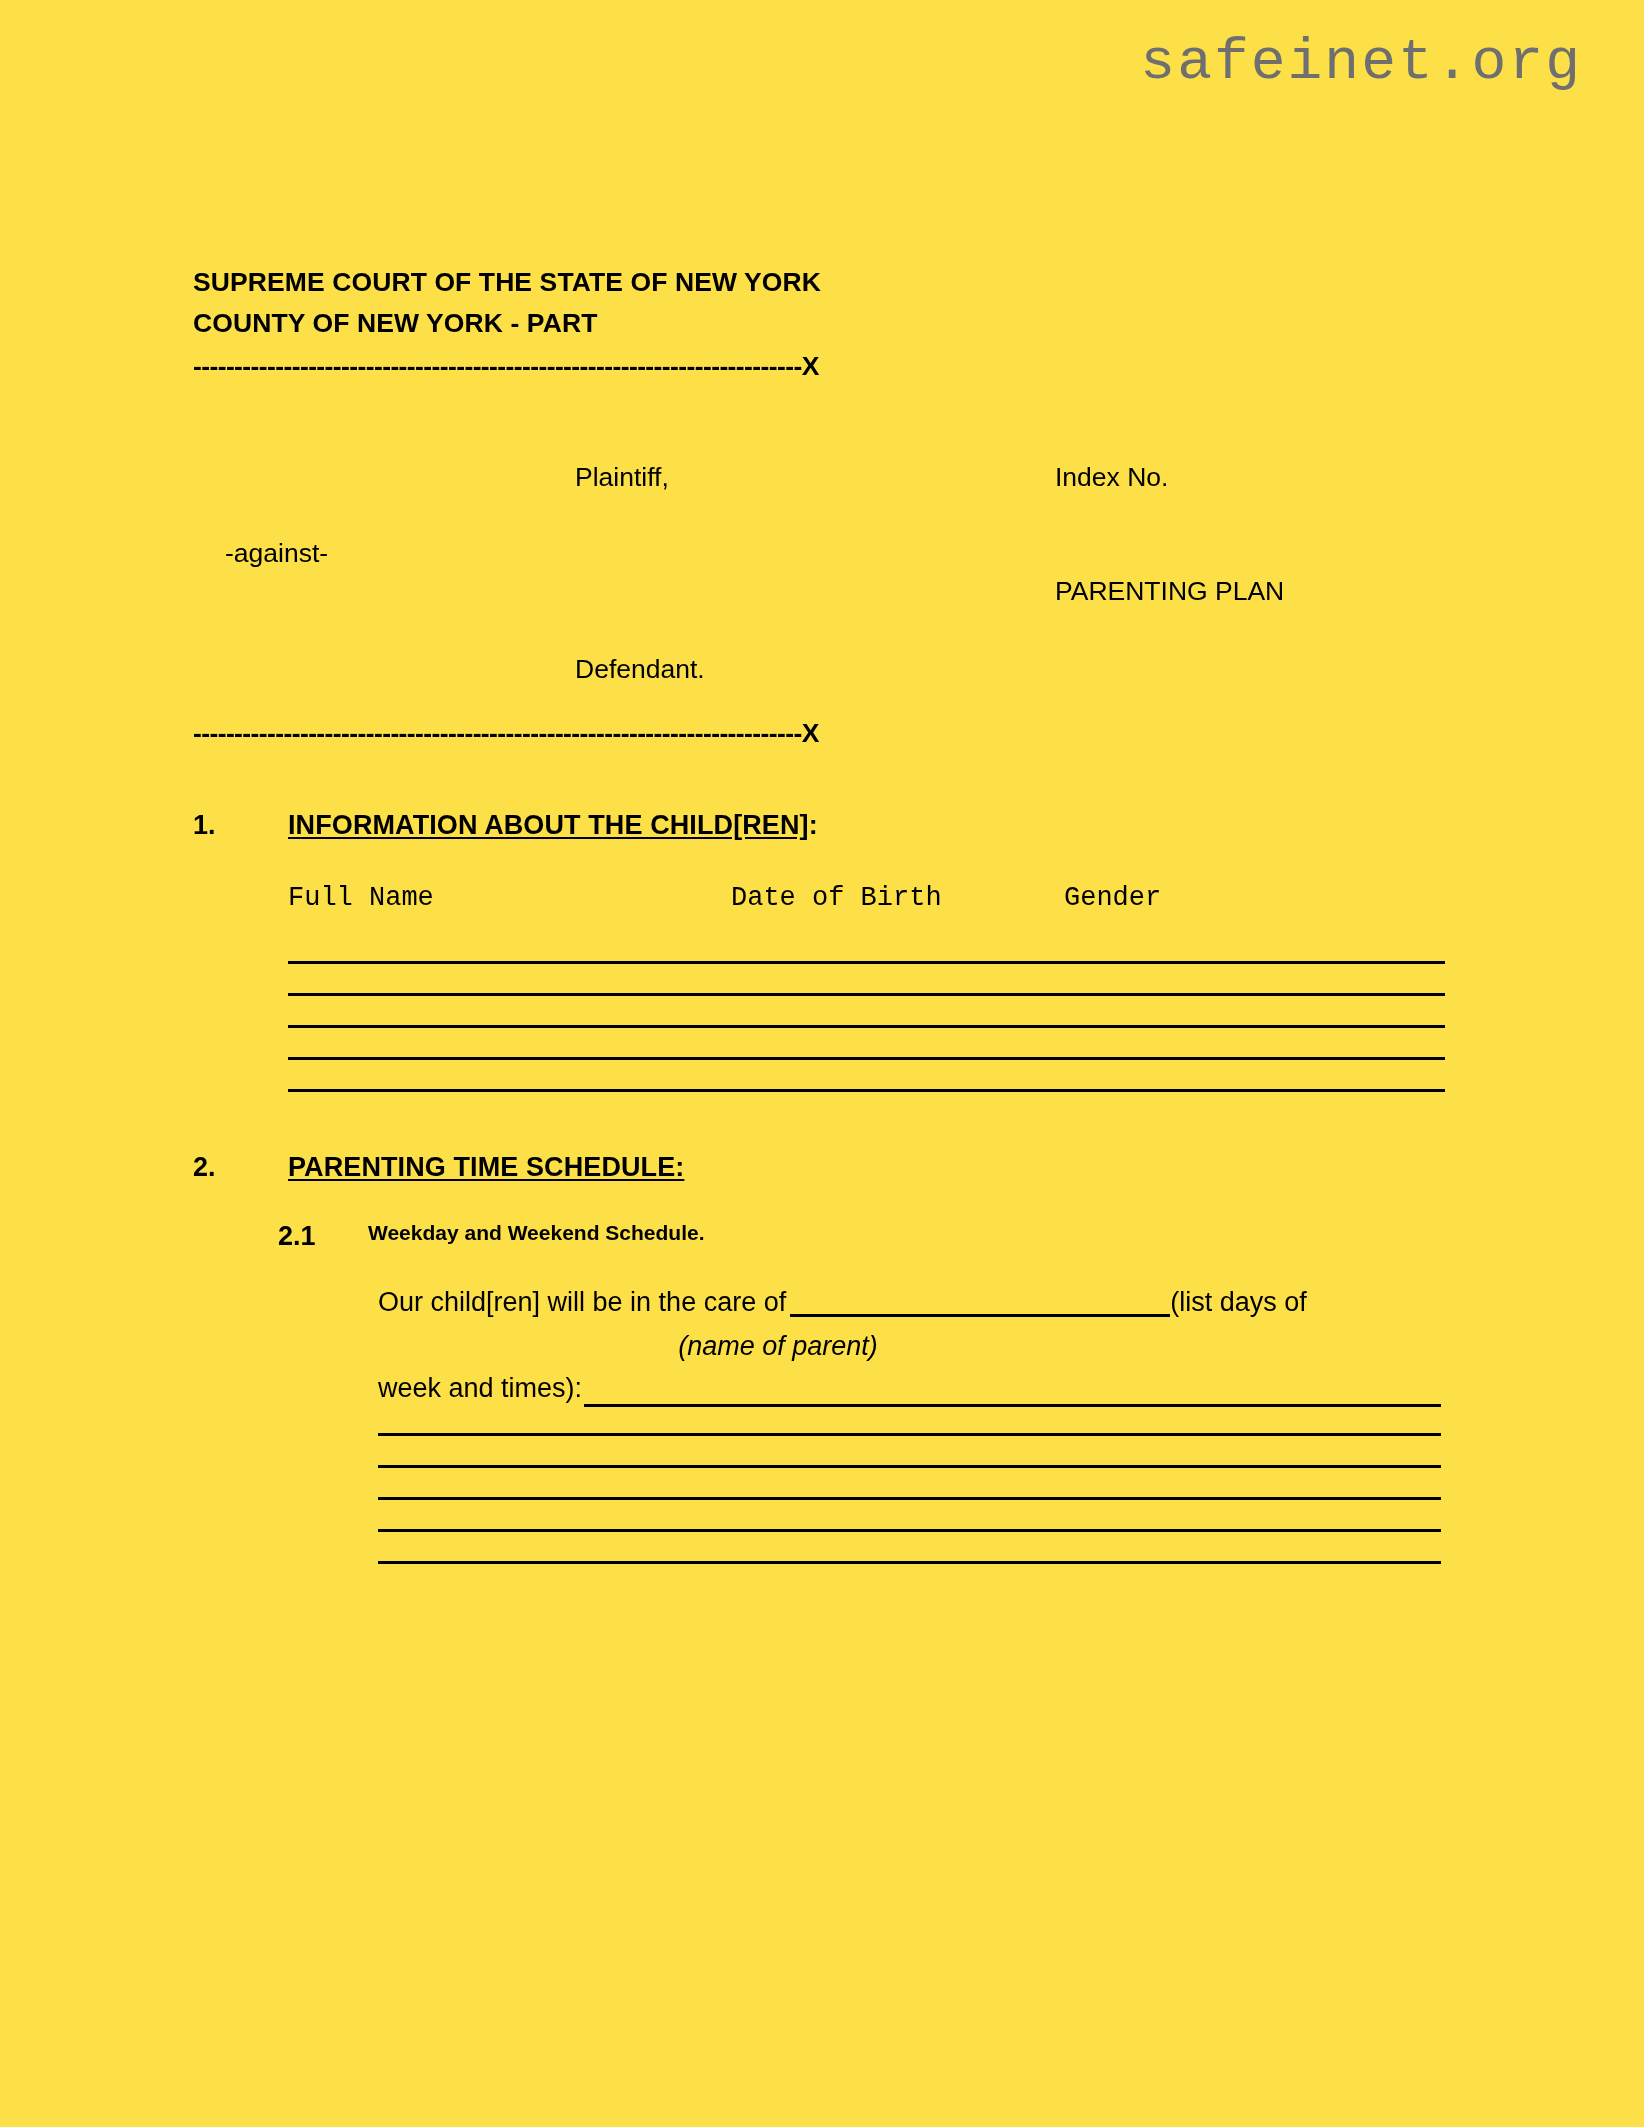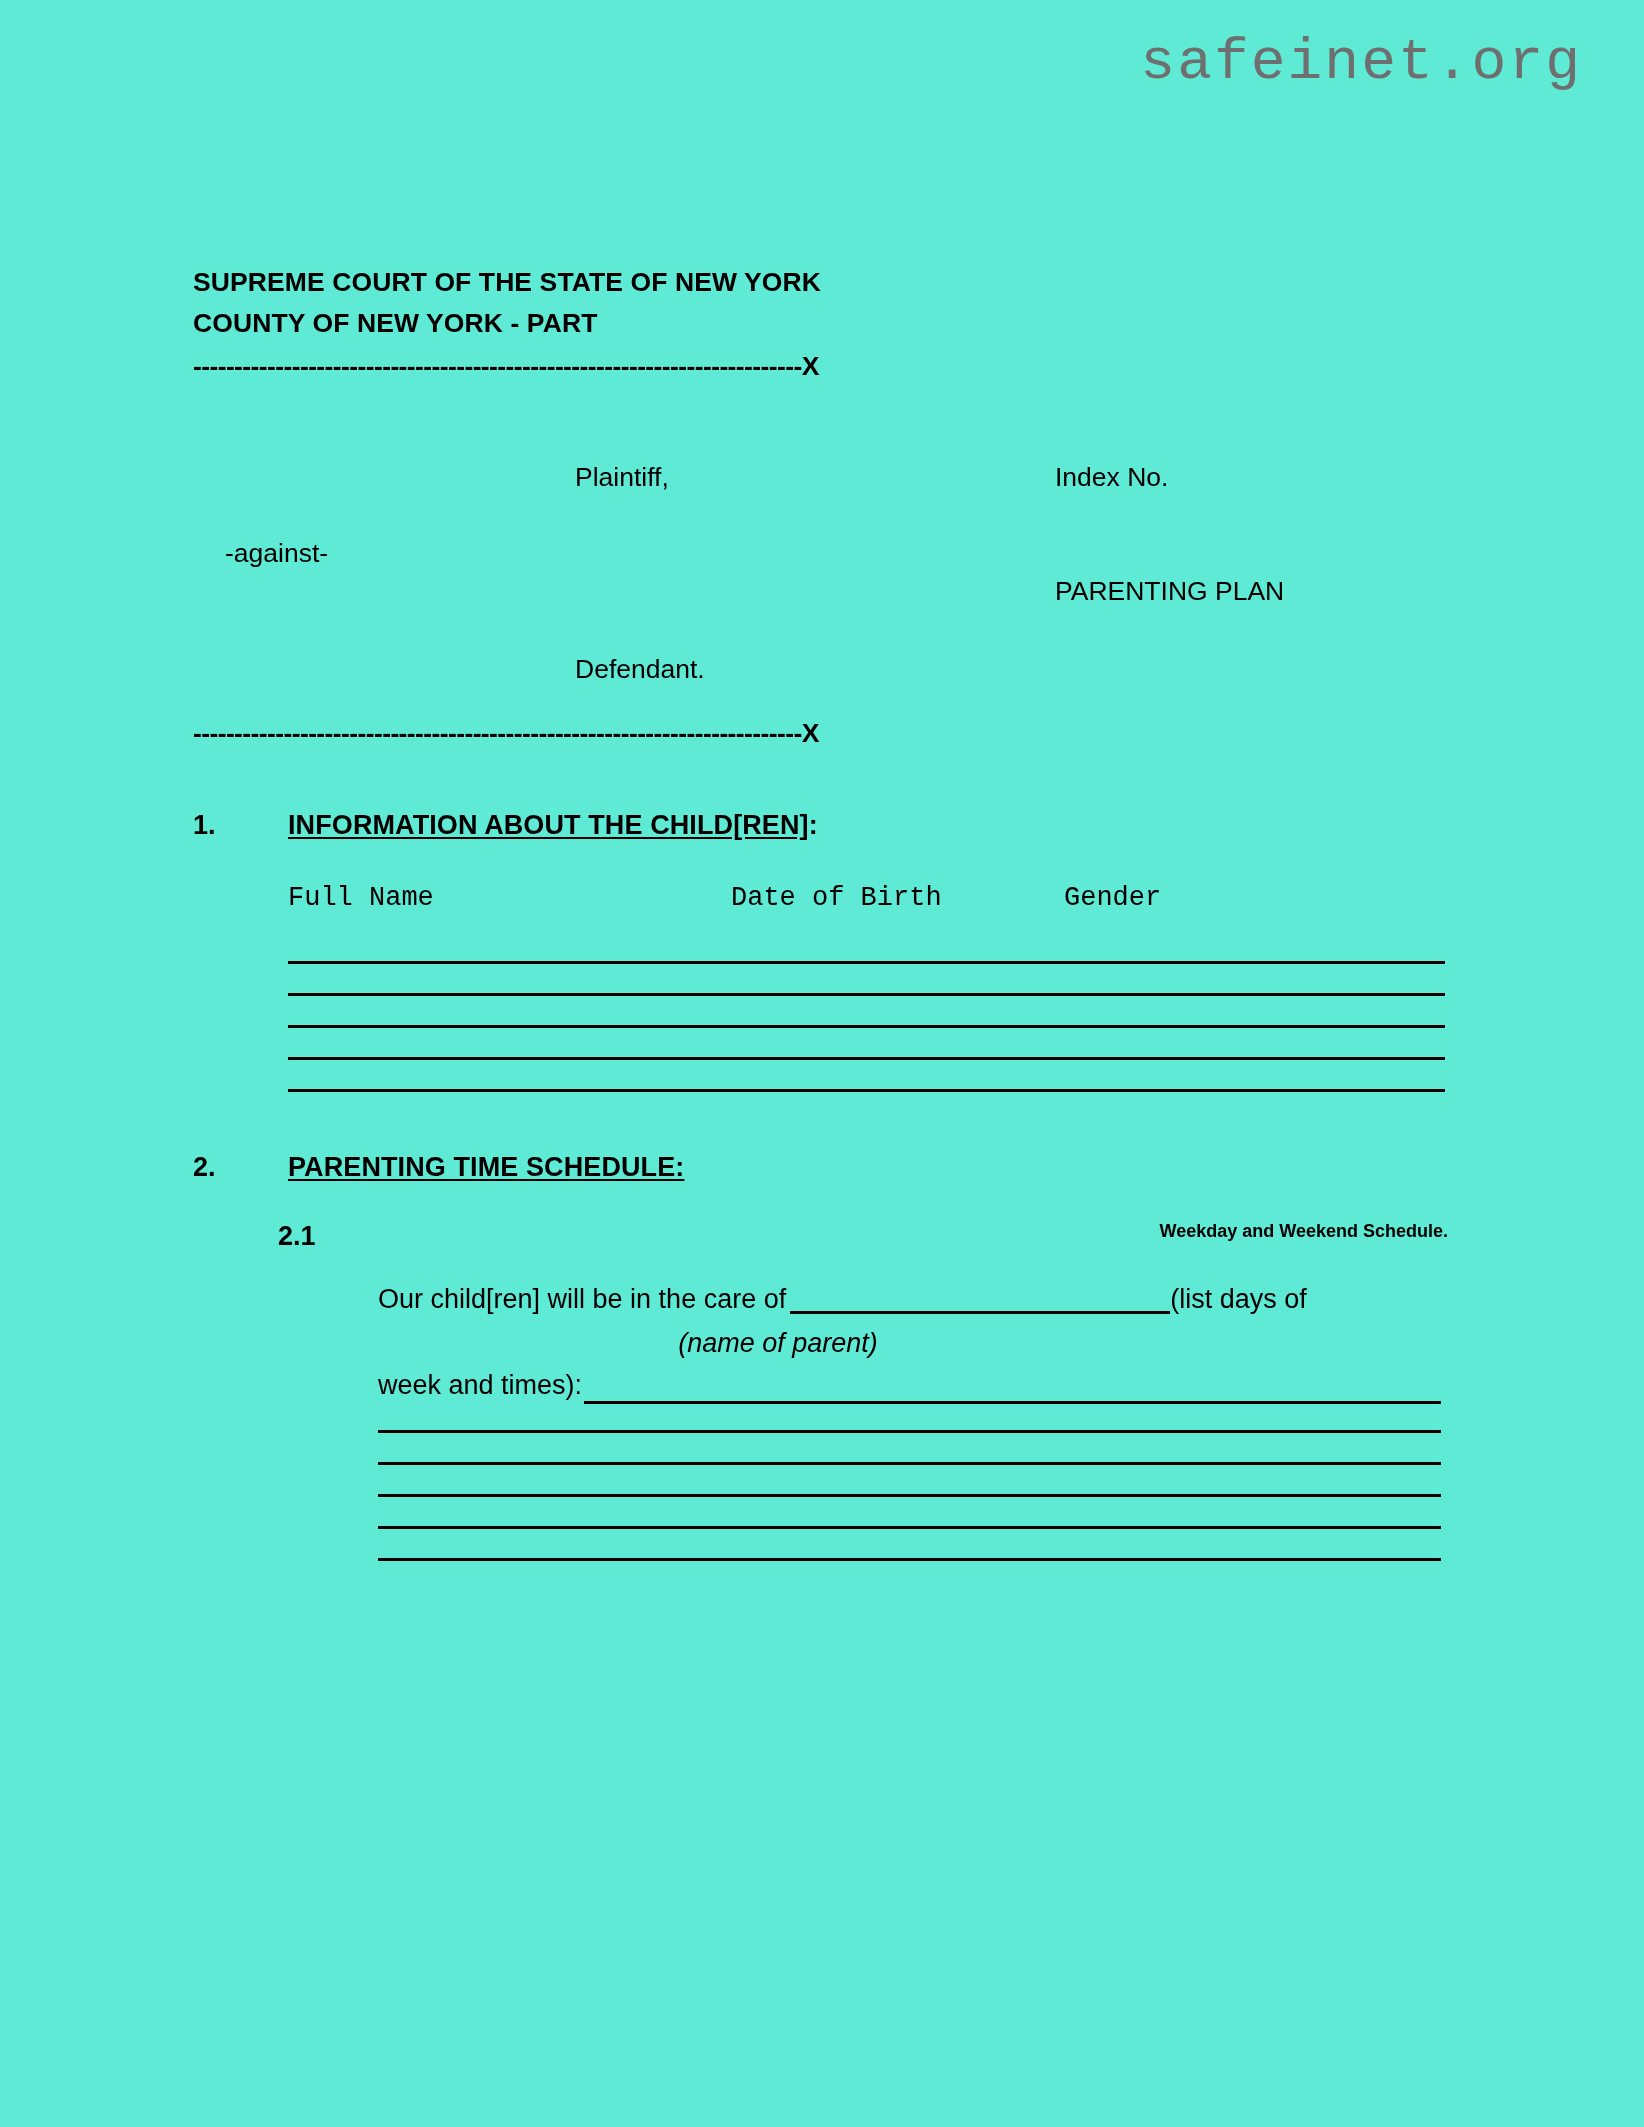--- a/index.html
+++ b/index.html
@@ -8,21 +8,21 @@
     background: #ffffff;
   }
   body {
     font-family: "Liberation Sans", sans-serif;
     color: #000000;
   }
   #page {
     position: relative;
     width: 1644px;
     height: 2127px;
-    background: #5eead4;
+    background: #fde047;
     overflow: hidden;
   }
 
   
   .watermark {
     position: absolute;
     top: 30px;
     right: 62px;
     font-family: "Liberation Mono", "DejaVu Sans Mono", monospace;
     font-size: 58px;
@@ -166,23 +166,22 @@
   }
   .sub-num {
     position: absolute;
     left: 0;
     top: 0;
     font-size: 27px;
     font-weight: bold;
   }
   .sub-title {
     margin-left: 90px;
-    font-size: 18px;
-    font-weight: bold;
-    text-align: right;
+    font-size: 21px;
+    font-weight: bold;
   }
 
   .body-block {
     margin-top: 38px;
     margin-left: 185px;
     width: 1063px;
     font-size: 27px;
     line-height: 38px;
     position: relative;
   }

